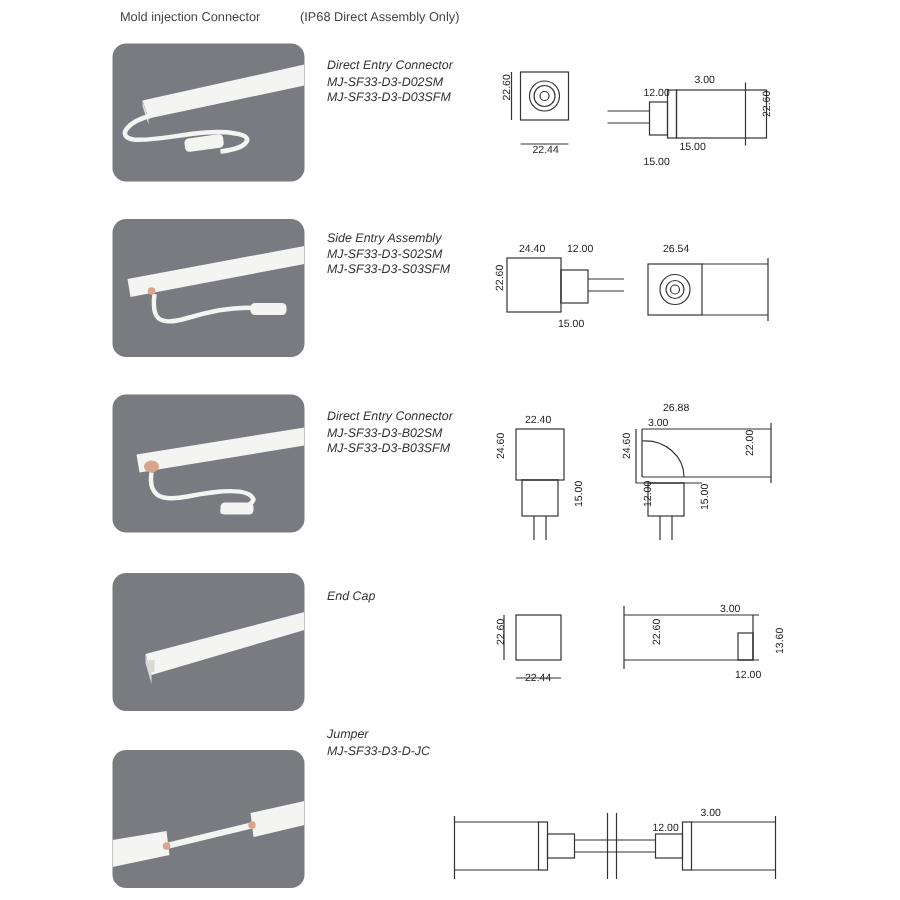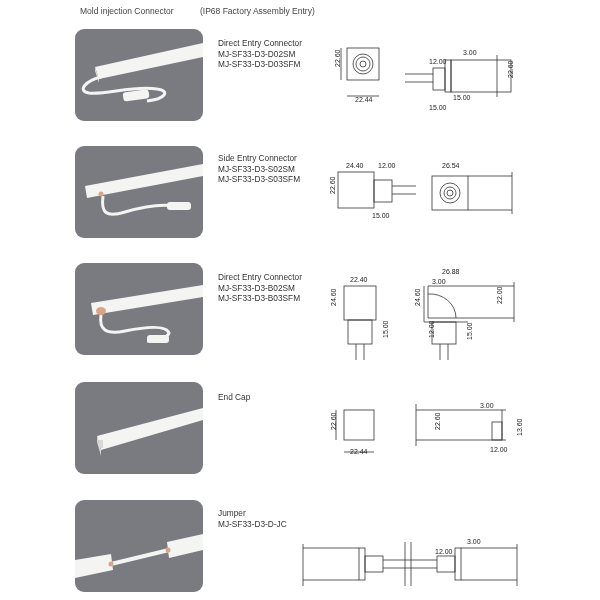--- a/index.html
+++ b/index.html
@@ -1,28 +1,28 @@
 <!DOCTYPE html>
 <html><head>
 <meta charset="utf-8">
 <style>
   html,body{margin:0;padding:0;background:#ffffff;}
   body{width:600px;height:600px;position:relative;overflow:hidden;font-family:"Liberation Sans",sans-serif;color:#333;}
   .hdr{position:absolute;top:6px;font-size:8.5px;color:#444;}
   .photo{position:absolute;left:75px;width:128px;height:92px;border-radius:9px;background:#7a7b80;overflow:hidden;}
   .photo svg{width:100%;height:100%;display:block;}
-  .label{position:absolute;left:218px;font-size:8.3px;line-height:10.5px;color:#333;}
+  .label{position:absolute;left:218px;font-size:8.3px;line-height:10.5px;color:#333;font-style:italic;}
   .drw{position:absolute;}
   svg text{font-family:"Liberation Sans",sans-serif;font-size:7px;fill:#222;}
 </style>
 </head>
 <body>
 
 <div class="hdr" style="left:80px">Mold injection Connector</div>
-<div class="hdr" style="left:200px">(IP68 Factory Assembly Entry)</div>
+<div class="hdr" style="left:200px">(IP68 Direct Assembly Only)</div>
 
 <div class="photo" style="top:29px">
   <svg viewBox="0 0 128 92">
     <polygon points="20,38 128,14 128,28 24,50" fill="#f4f4f2"></polygon>
     <polygon points="20,38 24,50 24,54 20,42" fill="#d8d8d6"></polygon>
     <path d="M26,48 C10,52 2,62 14,64 C30,66 60,56 82,60 C96,62 90,70 72,72" stroke="#f4f4f2" stroke-width="3" fill="none"></path>
     <rect x="48" y="62" width="26" height="9" rx="3" fill="#f4f4f2" transform="rotate(-8 60 66)"></rect>
   </svg>
 </div>
 <div class="label" style="top:38px">
@@ -56,21 +56,21 @@
 
 <div class="photo" style="top:146px">
   <svg viewBox="0 0 128 92">
     <polygon points="10,40 128,18 128,30 12,52" fill="#f4f4f2"></polygon>
     <path d="M28,50 C26,66 30,72 50,66 C70,60 88,58 100,60" stroke="#f4f4f2" stroke-width="3" fill="none"></path>
     <rect x="92" y="56" width="24" height="8" rx="3" fill="#f4f4f2"></rect>
     <circle cx="26" cy="48" r="2.5" fill="#d9a48a"></circle>
   </svg>
 </div>
 <div class="label" style="top:153px">
-  <div>Side Entry Connector</div>
+  <div>Side Entry Assembly</div>
   <div>MJ-SF33-D3-S02SM</div>
   <div>MJ-SF33-D3-S03SFM</div>
 </div>
 <svg class="drw" style="left:320px;top:150px" width="210" height="80">
   <g stroke="#333" stroke-width="0.8" fill="none">
     <rect x="18" y="22" width="36" height="36"></rect>
     <rect x="54" y="30" width="18" height="22"></rect>
     <line x1="72" y1="36" x2="96" y2="36"></line>
       <line x1="72" y1="44" x2="96" y2="44"></line>
     <rect x="112" y="26" width="36" height="34"></rect>
@@ -161,21 +161,21 @@
 
 <div class="photo" style="top:500px">
   <svg viewBox="0 0 128 92">
     <polygon points="0,60 36,54 38,70 0,78" fill="#f4f4f2"></polygon>
     <polygon points="92,42 128,34 128,50 94,58" fill="#f4f4f2"></polygon>
     <line x1="36" y1="64" x2="94" y2="50" stroke="#f4f4f2" stroke-width="4"></line>
     <circle cx="36" cy="64" r="2.5" fill="#d9a48a"></circle>
     <circle cx="93" cy="50" r="2.5" fill="#d9a48a"></circle>
   </svg>
 </div>
-<div class="label" style="top:508px">
+<div class="label" style="top:484px">
   <div>Jumper</div>
   <div>MJ-SF33-D3-D-JC</div>
 </div>
 <svg class="drw" style="left:295px;top:530px" width="230" height="70">
   <g stroke="#333" stroke-width="0.8" fill="none">
     <line x1="8" y1="18" x2="64" y2="18"></line>
       <line x1="8" y1="50" x2="64" y2="50"></line>
     <line x1="8" y1="14" x2="8" y2="56"></line>
     <rect x="64" y="18" width="6" height="32"></rect>
     <rect x="70" y="26" width="18" height="16"></rect>

